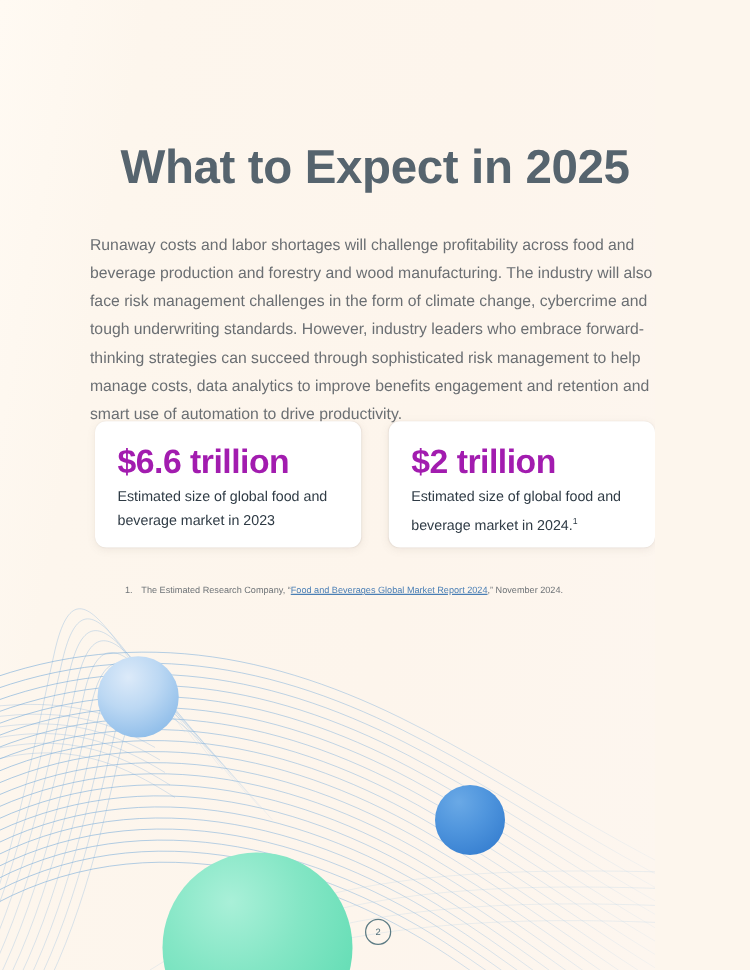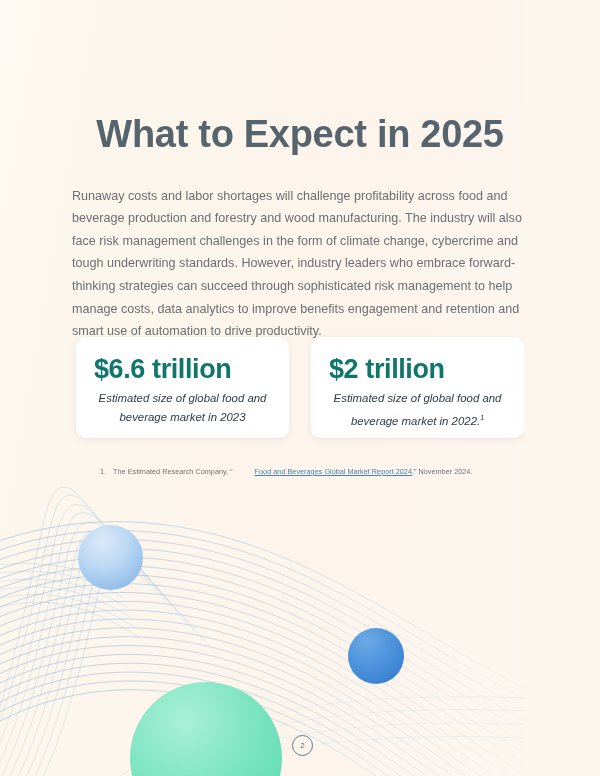--- a/index.html
+++ b/index.html
@@ -111,51 +111,48 @@
     height: 101px;
     background: #ffffff;
     border-radius: 9px;
     box-shadow: 0 2px 7px rgba(120, 110, 100, 0.10), 0 0 1px rgba(120,110,100,0.12);
     padding: 17px 18px 0 18px;
     box-sizing: border-box;
   }
   .stat-value {
     font-size: 27px;
     font-weight: bold;
-    color: #0f766e;
+    color: #a21caf;
     letter-spacing: -0.4px;
     line-height: 30px;
     margin-bottom: 5px;
   }
   .stat-desc {
     font-size: 11.4px;
-    font-style: italic;
     line-height: 19px;
     color: #2f3b45;
-    text-align: center;
   }
   .stat-desc sup {
     font-size: 7px;
     vertical-align: super;
   }
   .footnote {
     position: absolute;
     left: 100px;
     top: 466px;
     width: 420px;
     font-size: 7.3px;
     color: #6f7478;
     display: flex;
     gap: 7px;
     line-height: 11px;
   }
   .footnote-num { color: #6f7478; }
   .footnote-link {
     color: #4a7fb5;
-    margin-left: 22px;
   }
 </style>
 </head>
 <body>
 
 <div class="page">
 
   <svg class="artwork" viewBox="0 0 600 776" preserveAspectRatio="none" xmlns="http://www.w3.org/2000/svg">
     <defs>
       <linearGradient id="waveFade" x1="0" y1="0" x2="1" y2="0.55">
@@ -242,21 +239,21 @@
 
     <div class="stat-cards">
 
       <div class="stat-card">
         <div class="stat-value">$6.6 trillion</div>
         <div class="stat-desc"><span>Estimated size of global food and beverage market in 2023</span></div>
       </div>
 
       <div class="stat-card">
         <div class="stat-value">$2 trillion</div>
-        <div class="stat-desc"><span>Estimated size of global food and beverage market in 2022.</span><sup>1</sup></div>
+        <div class="stat-desc"><span>Estimated size of global food and beverage market in 2024.</span><sup>1</sup></div>
       </div>
 
     </div>
 
     <div class="footnote">
       <span class="footnote-num">1.</span>
       <span><span>The Estimated Research Company, “</span><a class="footnote-link" href="#">Food and Beverages Global Market Report 2024</a><span>,” November 2024.</span></span>
     </div>
 
   </div>

